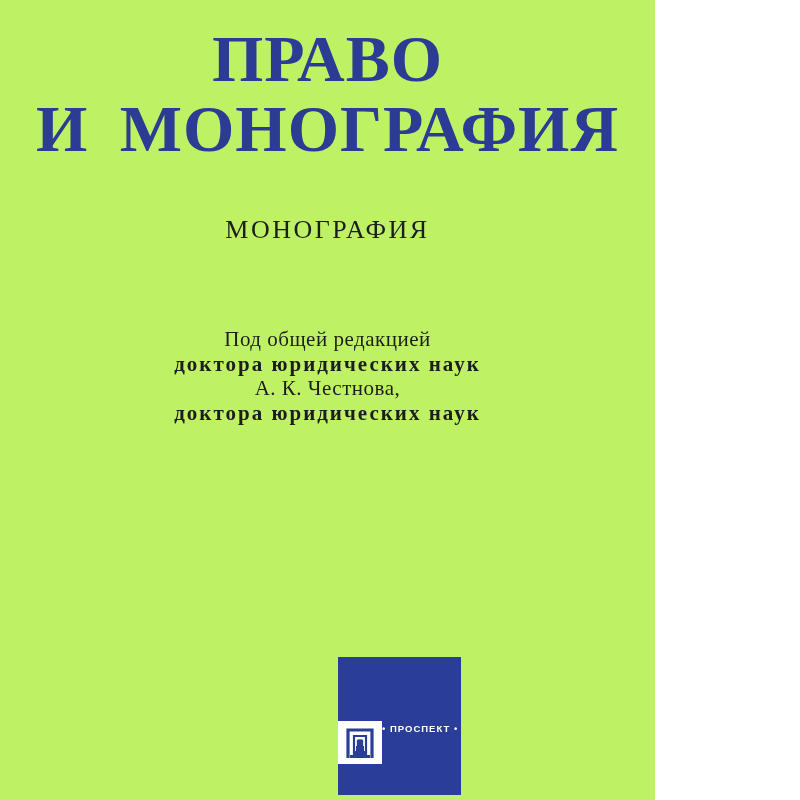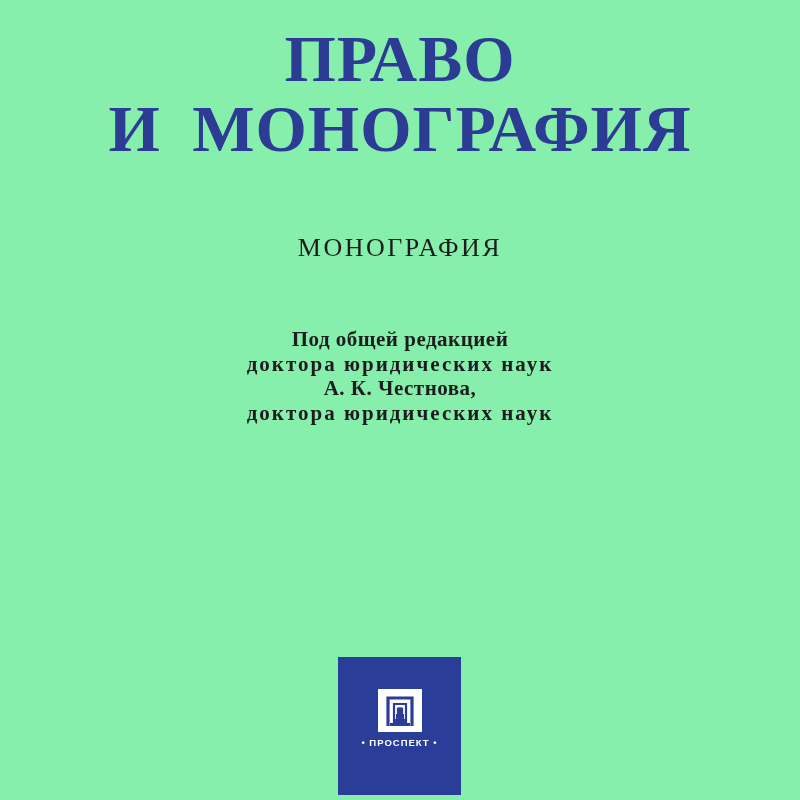--- a/index.html
+++ b/index.html
@@ -2,78 +2,78 @@
 <html><head>
 <meta charset="utf-8">
 <style>
   html, body {
     margin: 0;
     padding: 0;
     background: #ffffff;
   }
   .page {
     position: relative;
-    width: 800px;
+    width: 655px;
     height: 800px;
-    background: #86efac;
+    background: #bef264;
     overflow: hidden;
     font-family: "Liberation Serif", serif;
   }
   .book-title {
     position: absolute;
     top: 24px;
     left: 0;
     width: 100%;
     text-align: center;
     color: #2c3b93;
     font-weight: bold;
     font-size: 66px;
     line-height: 70px;
     letter-spacing: 1px;
     word-spacing: 14px;
   }
   .subtitle {
     position: absolute;
-    top: 233px;
+    top: 215px;
     left: 0;
     width: 100%;
     text-align: center;
     color: #1d1d1f;
     font-size: 26px;
     line-height: 30px;
     letter-spacing: 2.5px;
     font-weight: normal;
   }
   .editors {
     position: absolute;
     top: 327px;
     left: 0;
     width: 100%;
     text-align: center;
     color: #1d1d1f;
     font-size: 21px;
     line-height: 24.5px;
   }
   .editors .bold {
-    font-weight: bold;
+    font-weight: normal;
     letter-spacing: 0.5px;
   }
   .editors .reg {
     font-weight: bold;
     letter-spacing: 2px;
   }
   .publisher-logo {
     position: absolute;
     left: 338px;
     top: 657px;
     width: 123px;
     height: 138px;
     background: #2a3e99;
     display: flex;
-    flex-direction: column;
+    flex-direction: row;
     align-items: center;
   }
   .emblem {
     margin-top: 32px;
     width: 44px;
     height: 43px;
     display: block;
   }
   .publisher-name {
     margin-top: 5px;

